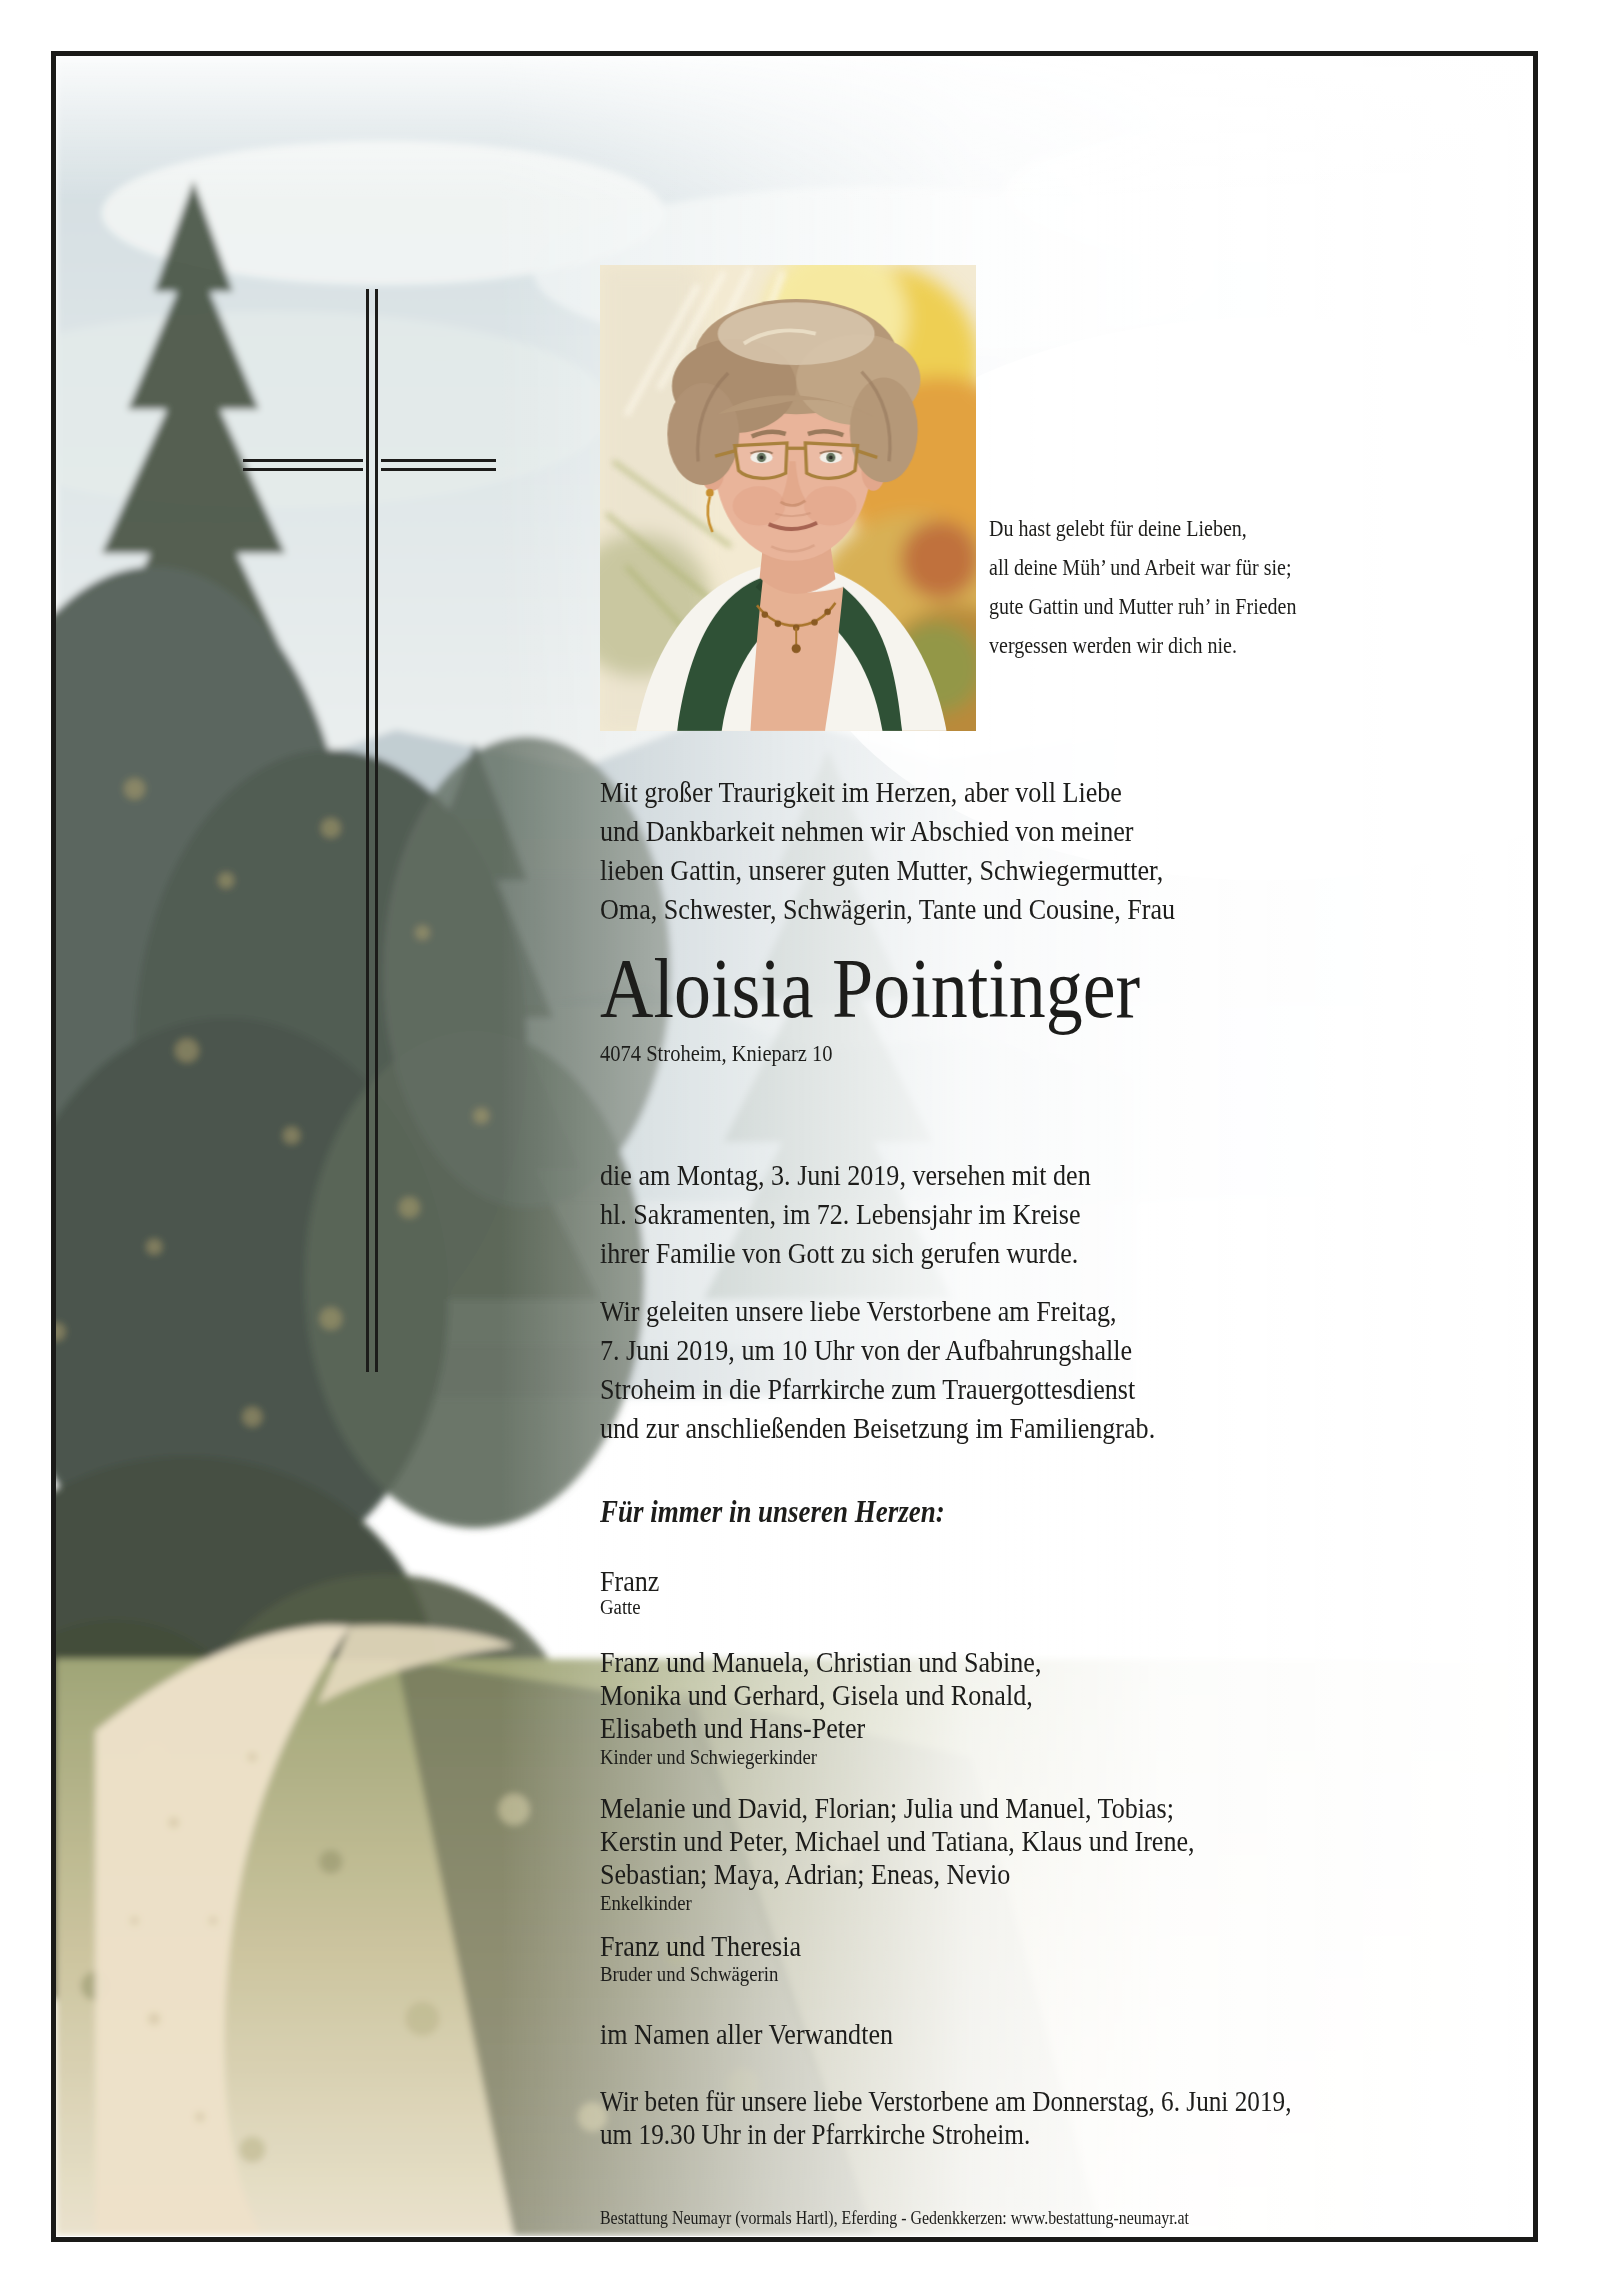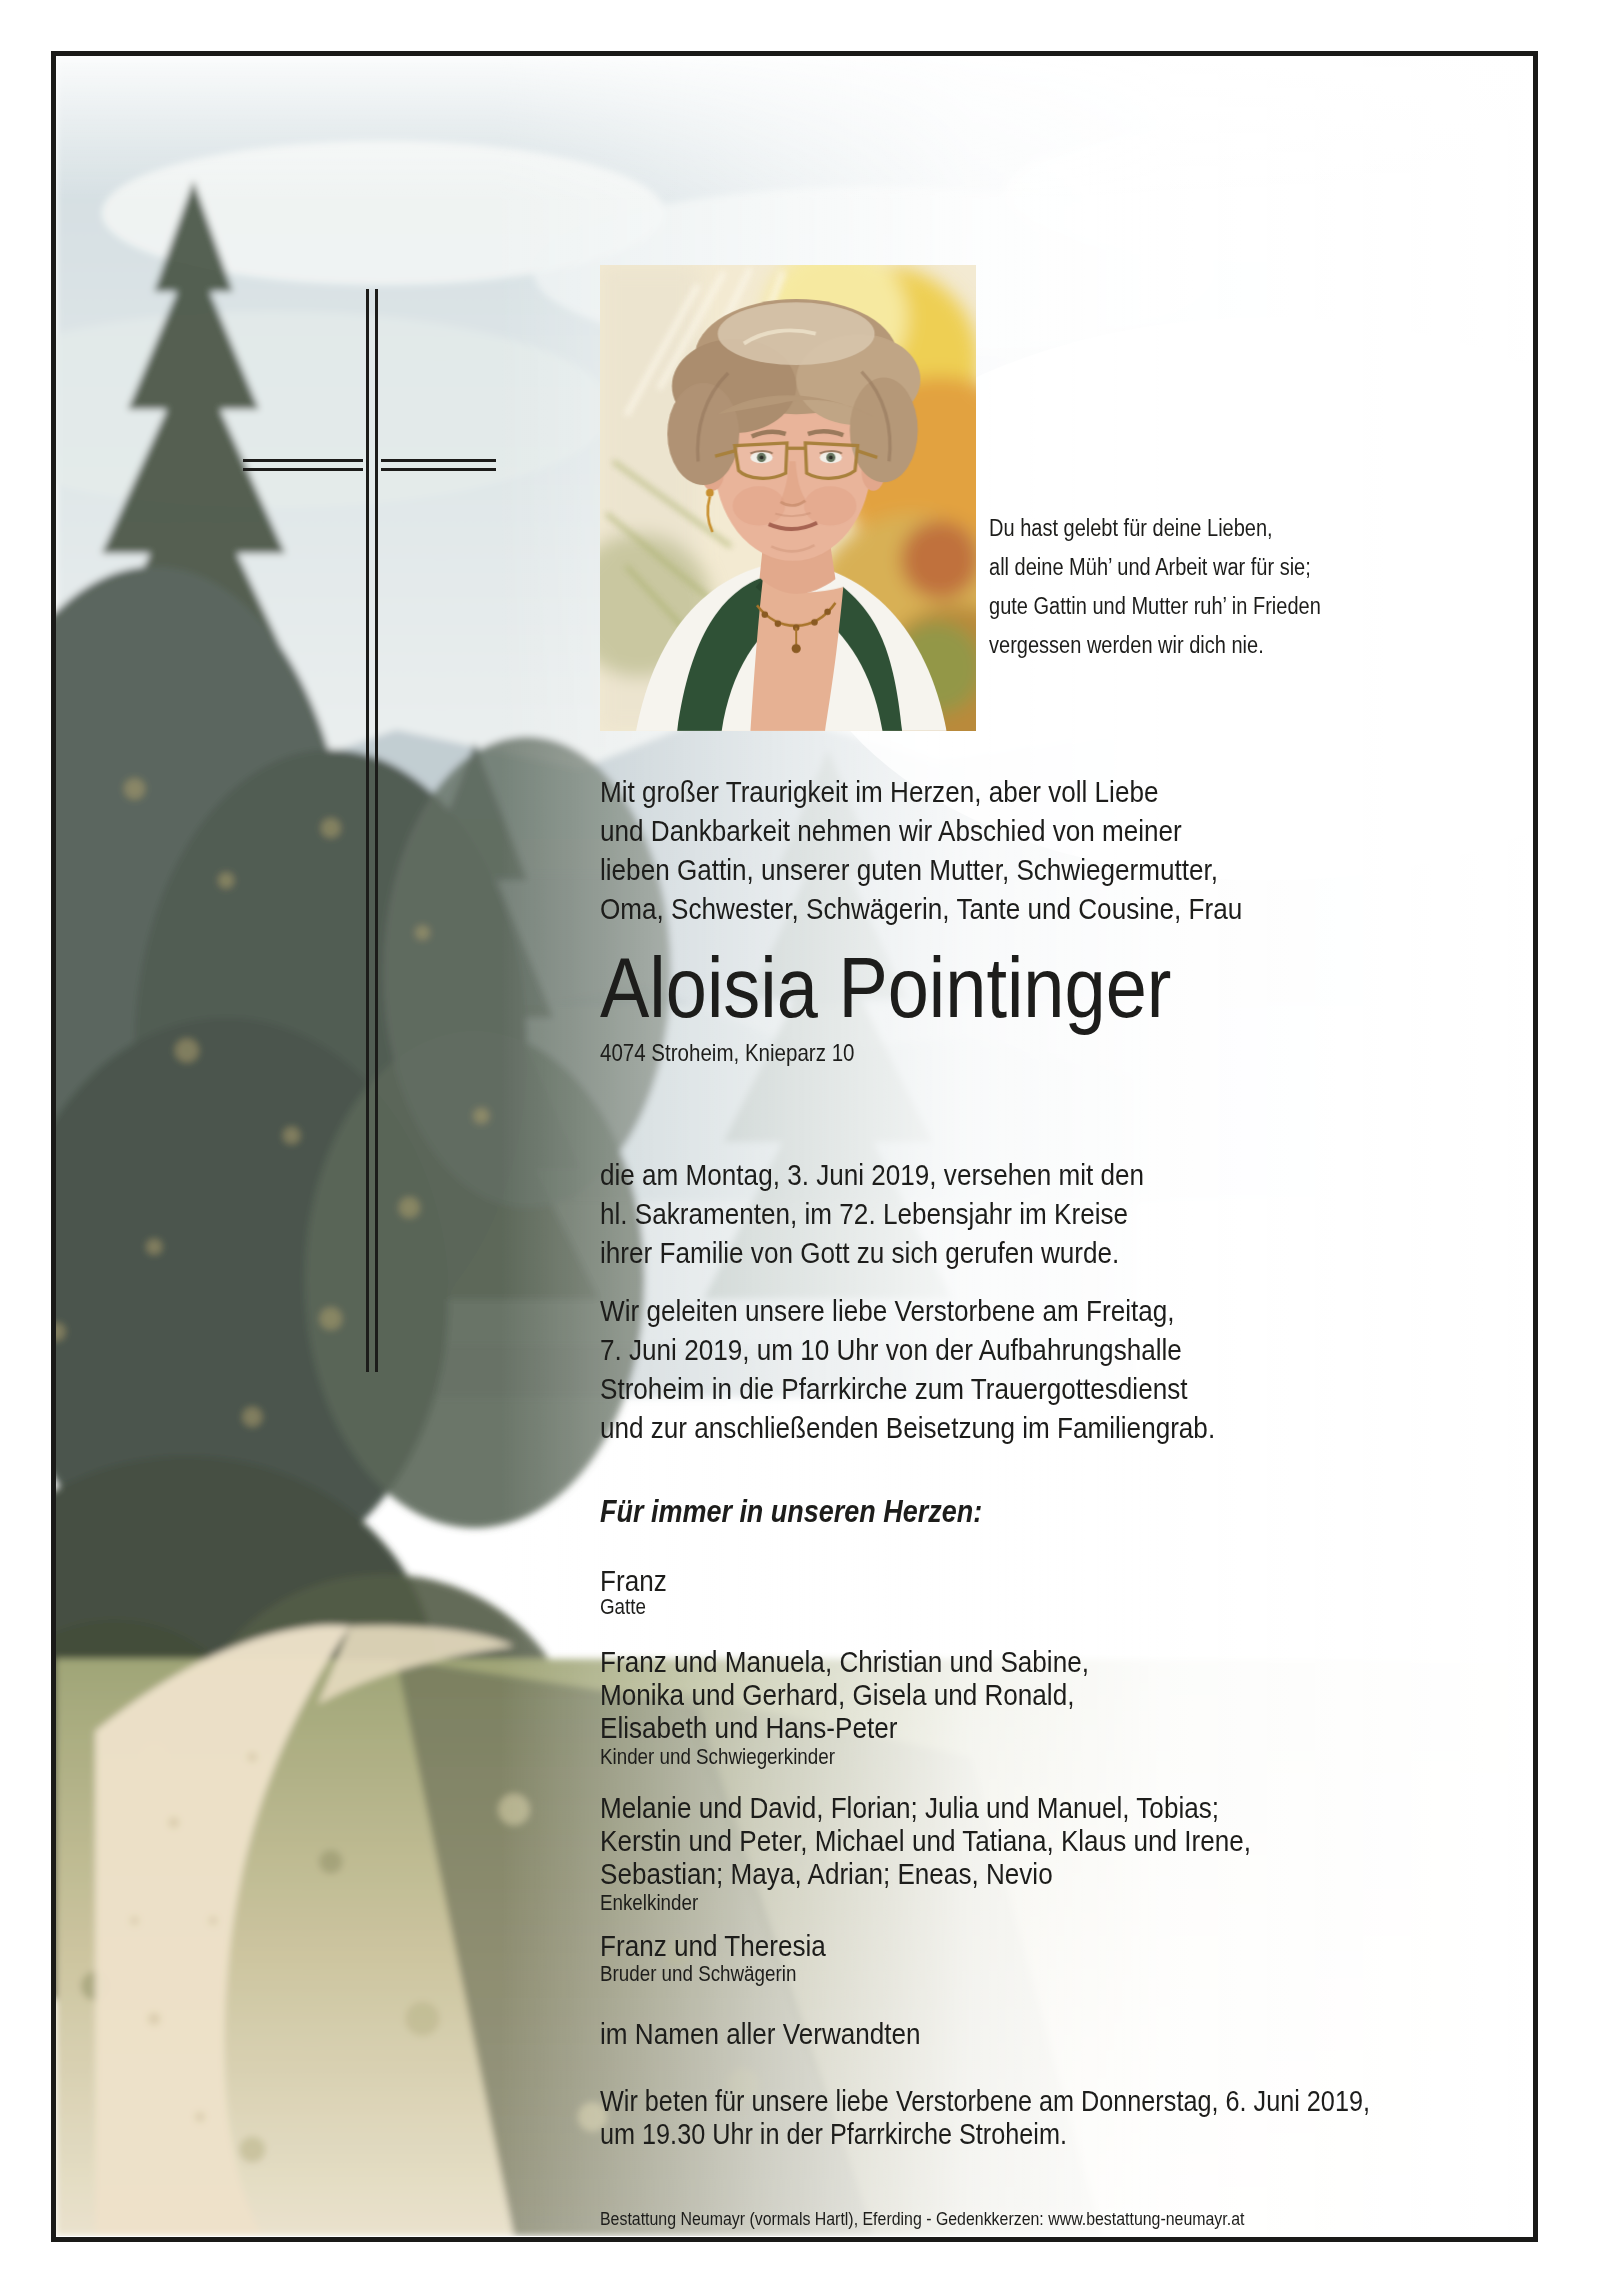--- a/index.html
+++ b/index.html
@@ -1,17 +1,17 @@
 <!DOCTYPE html>
 <html style="font-size:10.5px"><head>
 <meta charset="utf-8">
 <style>
   html,body{margin:0;padding:0;background:#ffffff;}
   .page{position:relative;width:1622px;height:2295px;background:#ffffff;overflow:hidden;
-        font-family:Liberation Sans, sans-serif;}
+        font-family:Liberation Serif, serif;}
   .frame{position:absolute;left:51px;top:51px;width:1487px;height:2191px;
          box-sizing:border-box;border:5.2px solid #1a1a18;background:#ffffff;overflow:hidden;}
   .scene{position:absolute;left:0;top:0;width:1476px;height:2180px;}
   .portrait{position:absolute;left:544px;top:209px;width:376px;height:466px;}
   
   .cross-line{position:absolute;background:#1c1c1a;}
   .cv1{left:310px;top:233px;width:3.3px;height:1083px;}
   .cv2{left:319px;top:233px;width:3.3px;height:1083px;}
   .ch1a{left:187px;top:403px;width:120px;height:3.3px;}
   .ch1b{left:325px;top:403px;width:115px;height:3.3px;}

